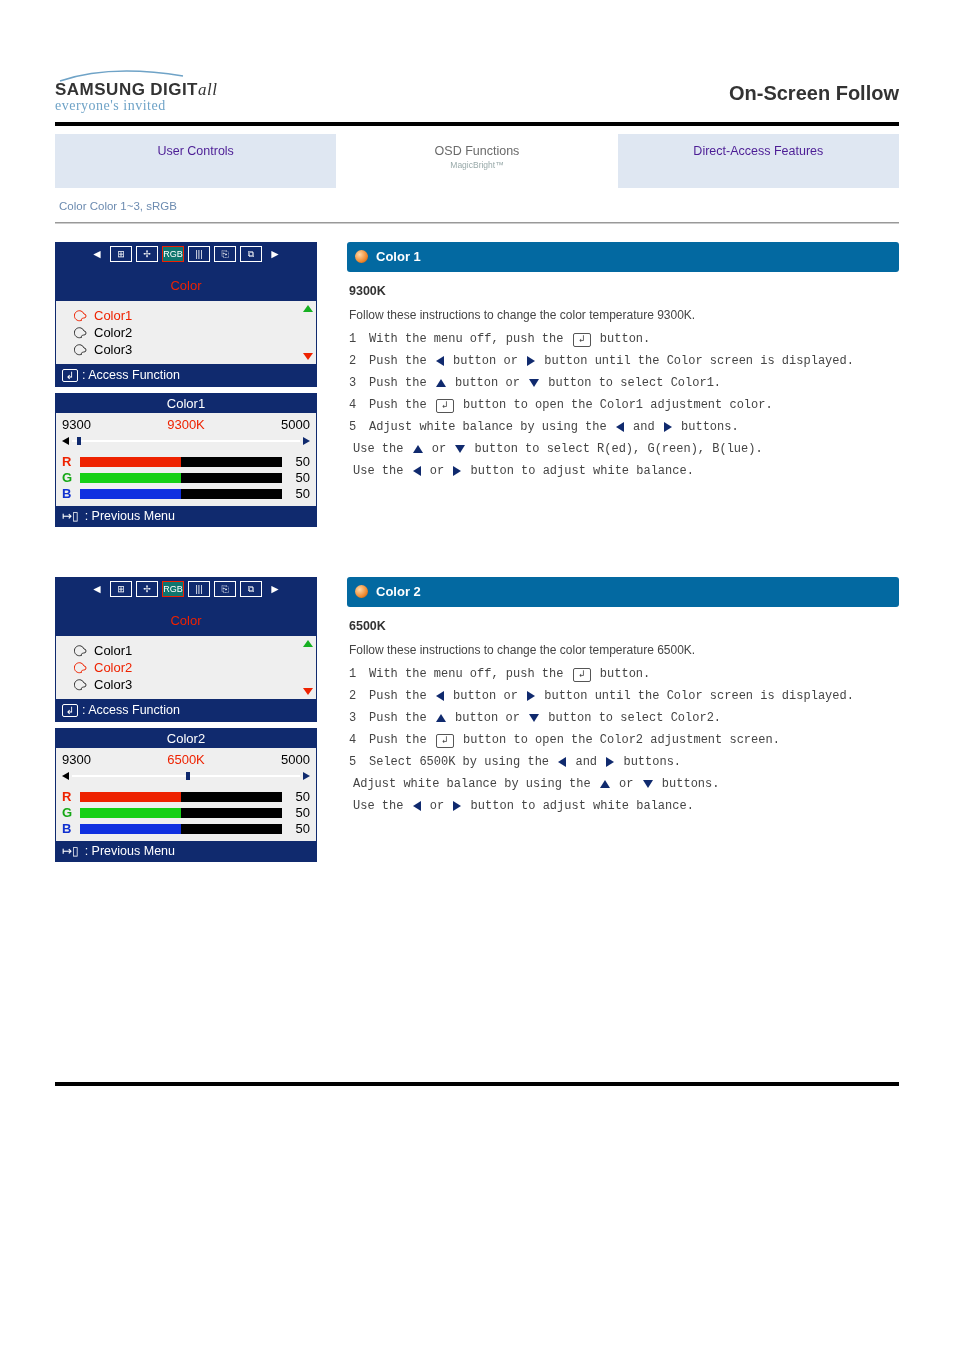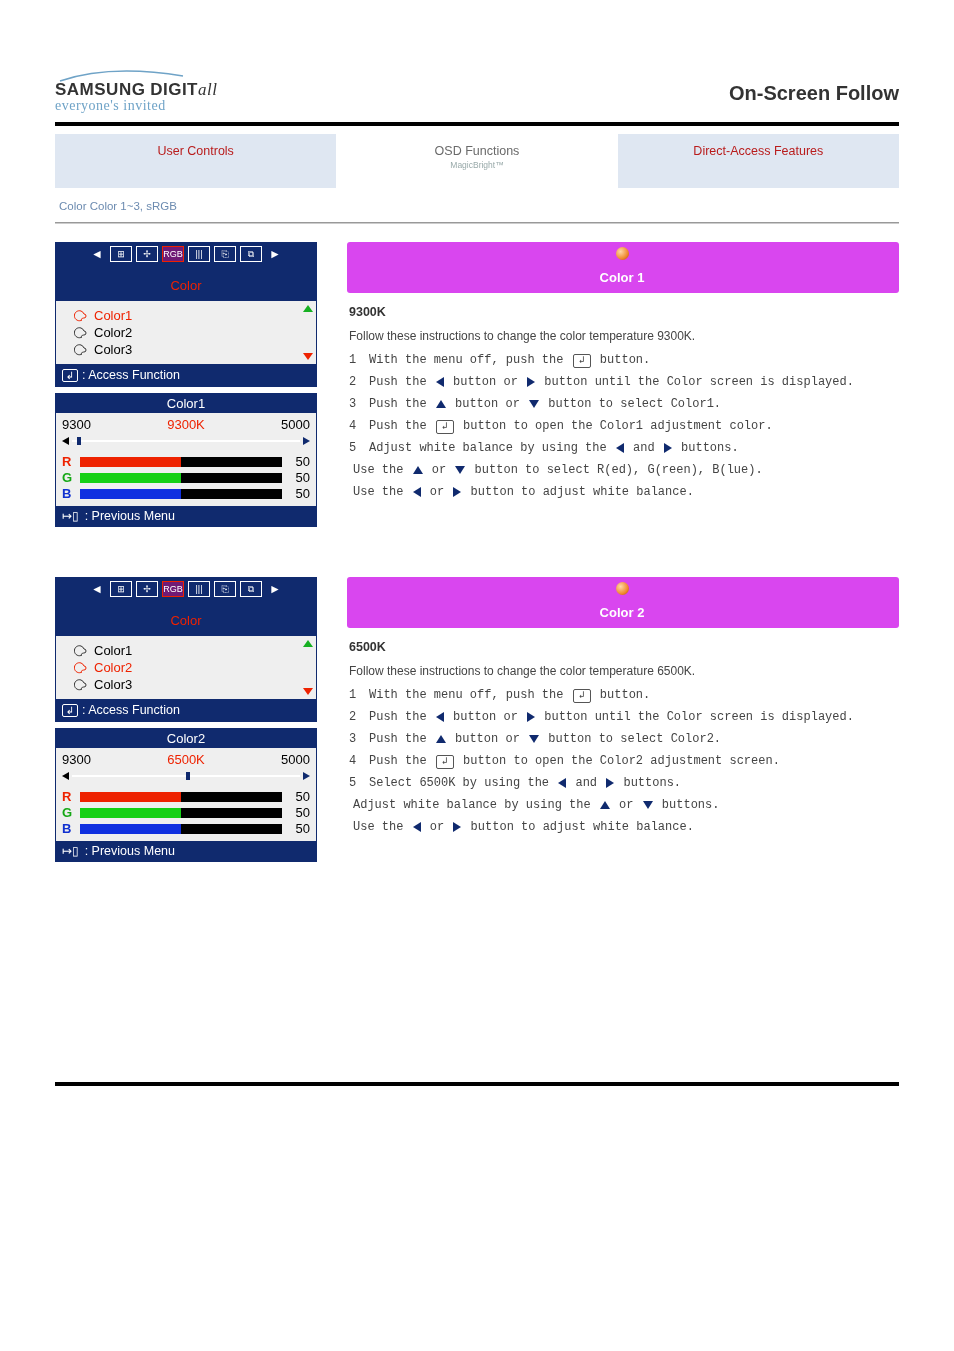--- a/index.html
+++ b/index.html
@@ -10,39 +10,39 @@
   .logo-top { font-size: 17px; color: #333; letter-spacing: 0.5px; }
   .logo-top .bold { font-weight: bold; font-family: Arial; }
   .logo-top .ital { font-style: italic; font-family: Georgia; margin-top: 36px; }
   .logo-sub { font-size: 14px; color: #6fa3c7; letter-spacing: 0.5px; margin-top:-2px; }
   .logo-swoosh { width: 130px; height: 12px; position: relative; margin-bottom:-2px;}
   .logo-swoosh svg { width: 100%; height: 100%; display:block; }
 
   .thick-hr { height: 4px; background: #000; margin: 6px 0 0 0; }
 
   .nav-band { display: flex; margin-top: 8px; }
-  .nav-item { flex: 1; text-align: center; font-size: 12.5px; padding: 10px 4px 18px 4px; color: #b91c1c; }
+  .nav-item { flex: 1; text-align: center; font-size: 12.5px; padding: 10px 4px 18px 4px; color: #4c1d95; }
   .nav-item.faded { background: #dfe7f2; }
   .nav-item.active { color: #6a6a6a; }
 
   .crumbs { font-size: 11.5px; color: #6c8bb0; margin: 12px 0 10px 4px; }
   .sep-hr { height:2px; margin: 0 0 18px 0; background: linear-gradient(to bottom, #999 0%, #999 40%, #fff 40%, #fff 60%, #ccc 60%, #ccc 100%); }
 
   .section { display: flex; gap: 30px; margin-bottom: 50px; }
   .left-col { width: 262px; flex: 0 0 262px; }
   .right-col { flex: 1; font-size: 12px; line-height: 1.5; color: #444; }
 
   
   .osd-panel { border: 1px solid #102a6e; margin-bottom: 6px; }
   .osd-top { background: #102a6e; padding: 3px 6px 8px 6px; position: relative; }
   .osd-icons { display: flex; align-items: center; gap: 0; justify-content: center; padding: 0 6px; }
   .osd-icons .arrow, .osd-icons .ic { width: 22px; height: 16px; display:flex; align-items:center; justify-content:center; }
   .osd-icons .arrow { color: #fff; font-size: 12px; }
   .osd-icons .ic { border:1px solid #fff; font-size:9px; color:#fff; margin: 0 2px; }
-  .osd-icons .ic.sel { background:#701a75; border-color:#e20; }
+  .osd-icons .ic.sel { background:#0f766e; border-color:#e20; }
   .osd-top-label { text-align:center; color:#e20; font-size:13px; margin-top:16px; }
   .osd-list { background:#efefef; position:relative; padding:6px 0; }
   .osd-list .scroll-up, .osd-list .scroll-down { position:absolute; right:3px; width:0;height:0;border-left:5px solid transparent;border-right:5px solid transparent; }
   .osd-list .scroll-up { top:4px; border-bottom:7px solid #16b022; }
   .osd-list .scroll-down { bottom:4px; border-top:7px solid #e20; }
   .osd-item { display:flex; align-items:center; gap:6px; padding:1px 18px; font-size:13px; }
   .osd-item .dot { width:14px;height:12px; }
   .osd-item .dot svg{width:100%;height:100%;}
   .osd-item.sel { color:#e20; }
   .osd-foot { background:#102a6e; color:#fff; padding:4px 6px; font-size:12.5px; display:flex; align-items:center; gap:4px; }
@@ -64,21 +64,21 @@
   .rgb-row { display:flex; align-items:center; gap:6px; margin:1px 0; }
   .rgb-row .lab { width:12px; font-weight:bold; font-size:13px; }
   .rgb-row .lab.r{color:#e20;} .rgb-row .lab.g{color:#15a815;} .rgb-row .lab.b{color:#1030d0;}
   .rgb-row .bar { flex:1; height:10px; background:#000; position:relative; }
   .rgb-row .bar .fill { position:absolute; left:0; top:0; bottom:0; }
   .rgb-row .bar .fill.r{background:#e20;} .rgb-row .bar .fill.g{background:#15d015;} .rgb-row .bar .fill.b{background:#1030e0;}
   .rgb-row .val { width:22px; text-align:right; font-size:13px; }
   .adj-foot { background:#102a6e; color:#fff; padding:3px 6px; font-size:12.5px; display:flex; align-items:center; gap:4px;}
 
   
-  .right-head { background:#d946ef; color:#fff; padding:5px 10px 5px 8px; display:flex; align-items:center; gap:8px; border-radius:3px; margin-bottom:10px;flex-direction:column; }
+  .right-head { background:#0369a1; color:#fff; padding:5px 10px 5px 8px; display:flex; align-items:center; gap:8px; border-radius:3px; margin-bottom:10px; }
   .right-head .ball { width:13px; height:13px; border-radius:50%; background: radial-gradient(circle at 35% 35%, #ffd9a8, #f08a30 60%, #b04a00); }
   .right-head .title { font-weight:bold; font-size:13px; }
   .sub-title { font-weight:bold; font-size:12.5px; margin:2px 0 6px 2px; color:#333; }
   .intro-line { margin:0 0 4px 2px; }
   ol.steps { list-style:none; padding-left:18px; }
   ol.steps > li { position:relative; padding:2px 0 2px 4px;font-family:Liberation Mono, monospace; }
   ol.steps > li::before { content: attr(data-num); position:absolute; left:-16px; top:2px; font-size:12px; }
   .kbd-enter { display:inline-flex; width:18px; height:14px; border:1px solid #555; border-radius:2px; align-items:center; justify-content:center; font-size:10px; margin:0 2px; }
   .tri { display:inline-block; width:0; height:0; vertical-align:middle; margin:0 2px; }
   .tri.l { border-top:5px solid transparent; border-bottom:5px solid transparent; border-right:8px solid #102a6e; }

